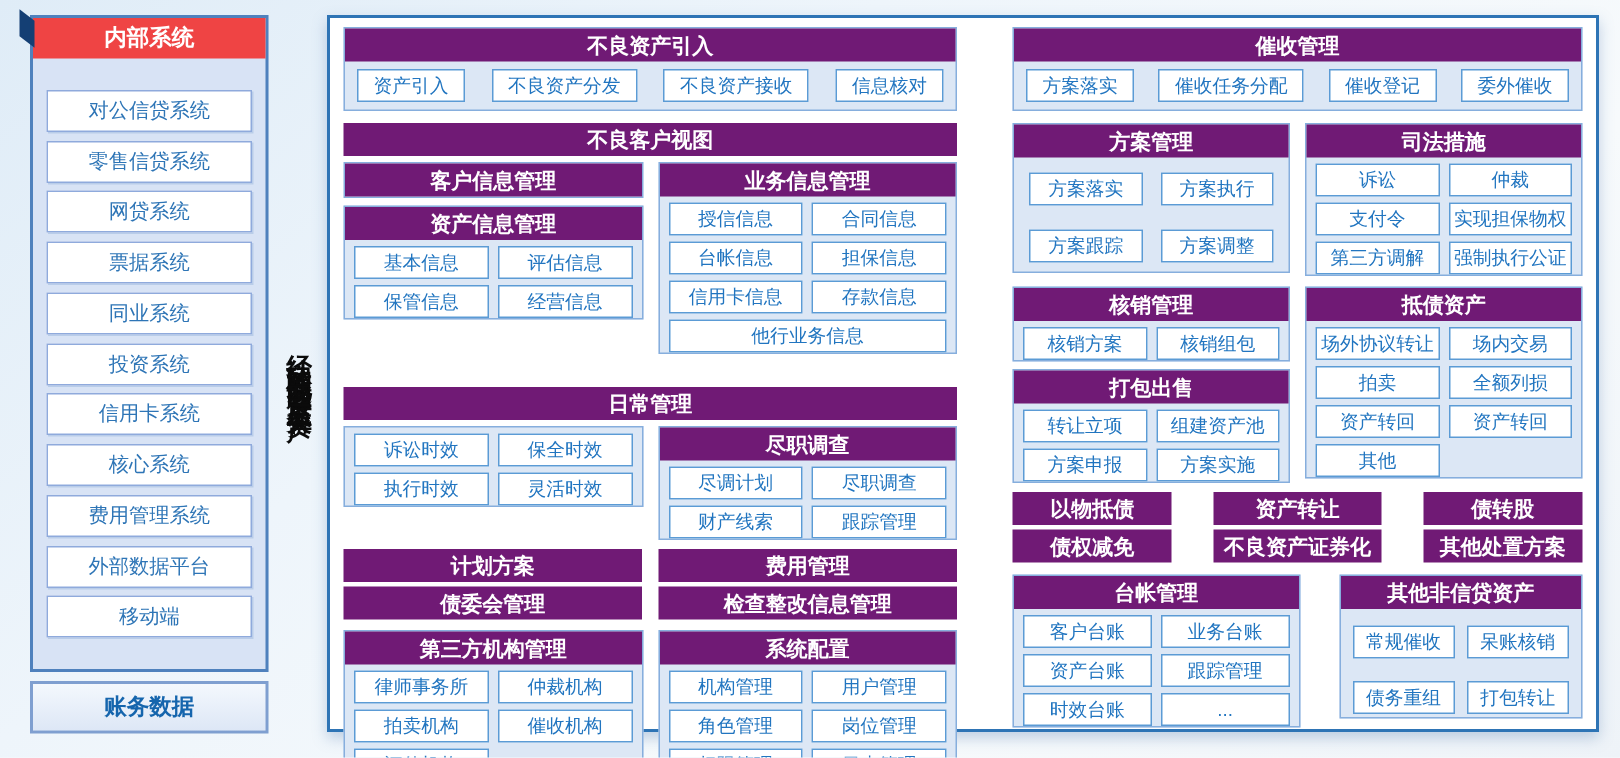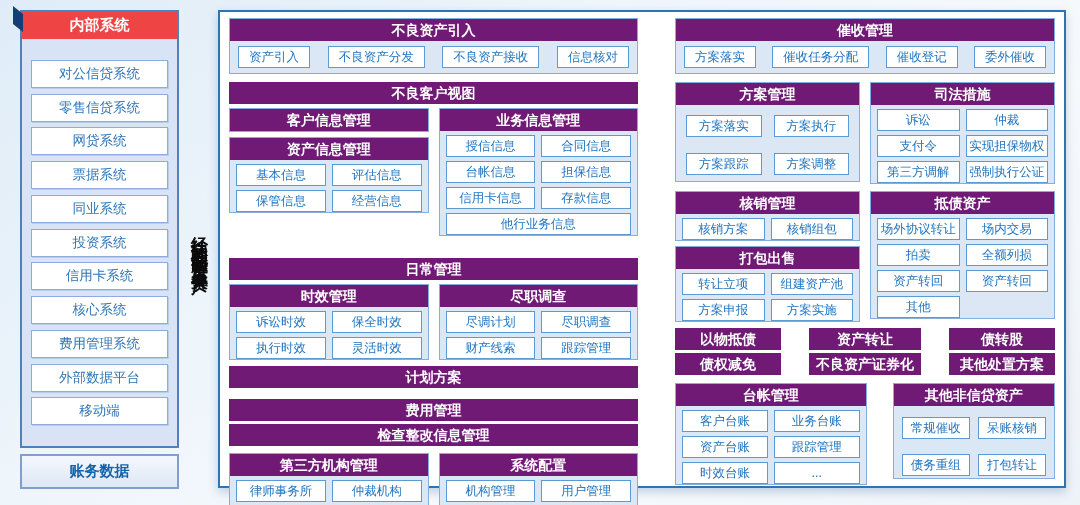--- a/index.html
+++ b/index.html
@@ -43,21 +43,21 @@
   .btn { background:#fff; border:1px solid #5b9bd5; color:#2175c0; font-size:12.5px;
          line-height:16px; text-align:center; padding:2px 10px; white-space:nowrap; }
   .blk { background:#dce7f5; border:1px solid #86aedd; padding-bottom:0; }
   .grid2 { display:grid; grid-template-columns:1fr 1fr; gap:4px 6px; padding:4px 6px 0; }
   .grid2 .btn { padding:2px 2px; }
   .span2 { grid-column:1 / -1; }
   .loose { gap:16px 12px; padding:10px 10px 6px; }
   .loose2 { gap:15px 8px; padding:11px 8px 2px; }
   .twocol { display:grid; grid-template-columns:1fr 1fr; gap:10px; align-items:start; }
   .stackcol { display:flex; flex-direction:column; gap:5px; }
-  .barrow2 { display:grid; grid-template-columns:1fr; gap:11px; }
+  .barrow2 { display:grid; grid-template-columns:1fr 1fr; gap:11px; }
   .barrow3 { display:grid; grid-template-columns:1fr 1.05fr 1fr; gap:28px; }
   .ledgrid { display:grid; grid-template-columns:1.18fr 1fr; gap:26px; align-items:start; }
   .mt3{margin-top:3px} .mt4{margin-top:4px} .mt5{margin-top:22px} .mt6{margin-top:6px}
   .mt7{margin-top:7px} .mt8{margin-top:8px}
 </style>
 </head>
 <body>
 
 <div class="page">
 
@@ -124,21 +124,20 @@
             <div class="btn">存款信息</div>
             <div class="btn span2">他行业务信息</div>
           </div>
         </div>
       </div>
 
       <div class="bar mt5">日常管理</div>
 
       <div class="twocol mt4">
         <div class="blk">
-          <div class="sec-h">时效管理</div>
           <div class="grid2">
             <div class="btn">诉讼时效</div>
             <div class="btn">保全时效</div>
             <div class="btn">执行时效</div>
             <div class="btn">灵活时效</div>
           </div>
         </div>
         <div class="blk">
           <div class="sec-h">尽职调查</div>
           <div class="grid2">
@@ -148,20 +147,21 @@
             <div class="btn">跟踪管理</div>
           </div>
         </div>
       </div>
 
       <div class="barrow2 mt6">
         <div class="bar">计划方案</div>
         <div class="bar">费用管理</div>
       </div>
       <div class="barrow2 mt3">
+        <div class="bar">债委会管理</div>
         <div class="bar">检查整改信息管理</div>
       </div>
 
       <div class="twocol mt7">
         <div class="blk">
           <div class="sec-h">第三方机构管理</div>
           <div class="grid2">
             <div class="btn">律师事务所</div>
             <div class="btn">仲裁机构</div>
             <div class="btn">拍卖机构</div>

